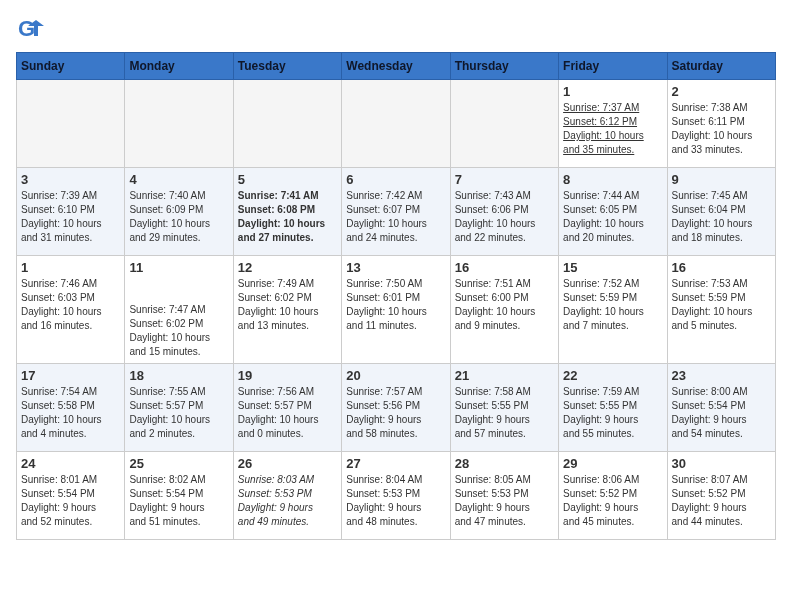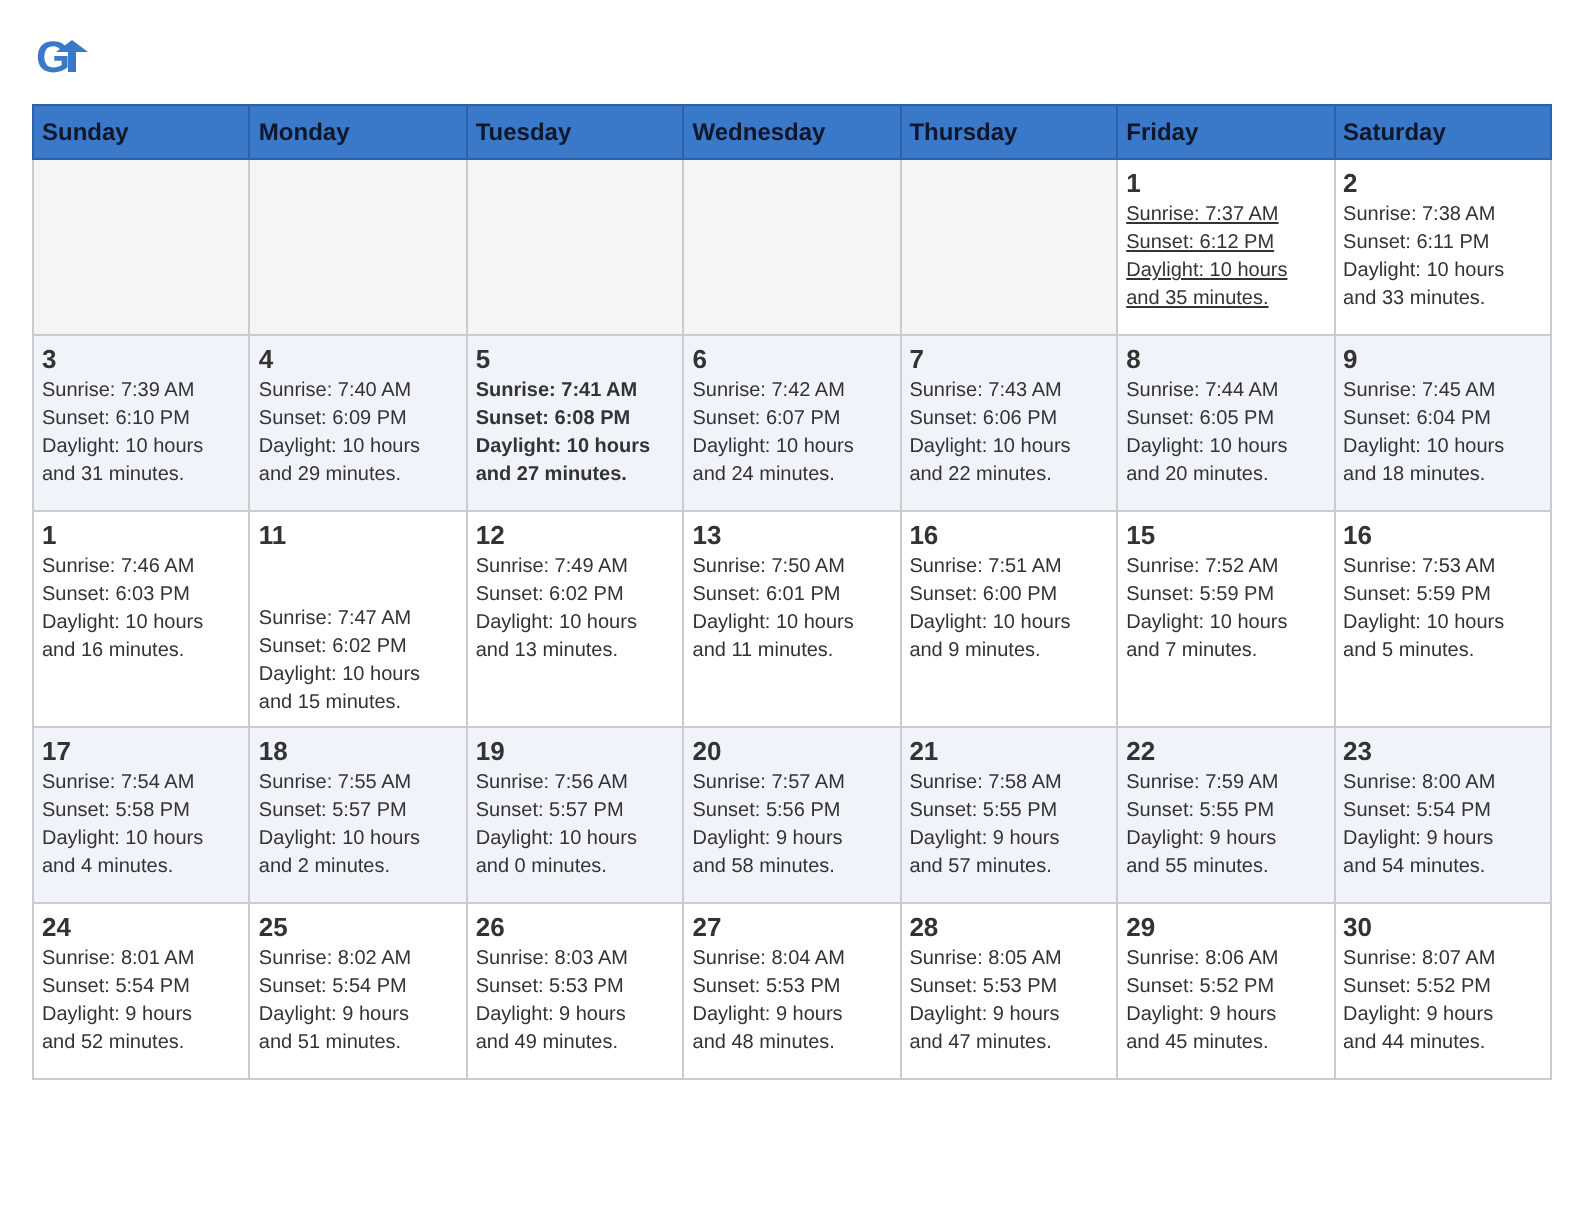--- a/index.html
+++ b/index.html
@@ -305,21 +305,21 @@
         </td>
         <td>
           <span class="day-number">25</span>
           <div class="day-info" style="white-space: pre-line;">Sunrise: 8:02 AM
 Sunset: 5:54 PM
 Daylight: 9 hours
 and 51 minutes.</div>
         </td>
         <td>
           <span class="day-number">26</span>
-          <div class="day-info" style="white-space: pre-line;">Sunrise: 8:03 AM
+          <div class="day-info" style="white-space: pre-line; font-style: italic;">Sunrise: 8:03 AM
 Sunset: 5:53 PM
 Daylight: 9 hours
 and 49 minutes.</div>
         </td>
         <td>
           <span class="day-number">27</span>
           <div class="day-info" style="white-space: pre-line;">Sunrise: 8:04 AM
 Sunset: 5:53 PM
 Daylight: 9 hours
 and 48 minutes.</div>

